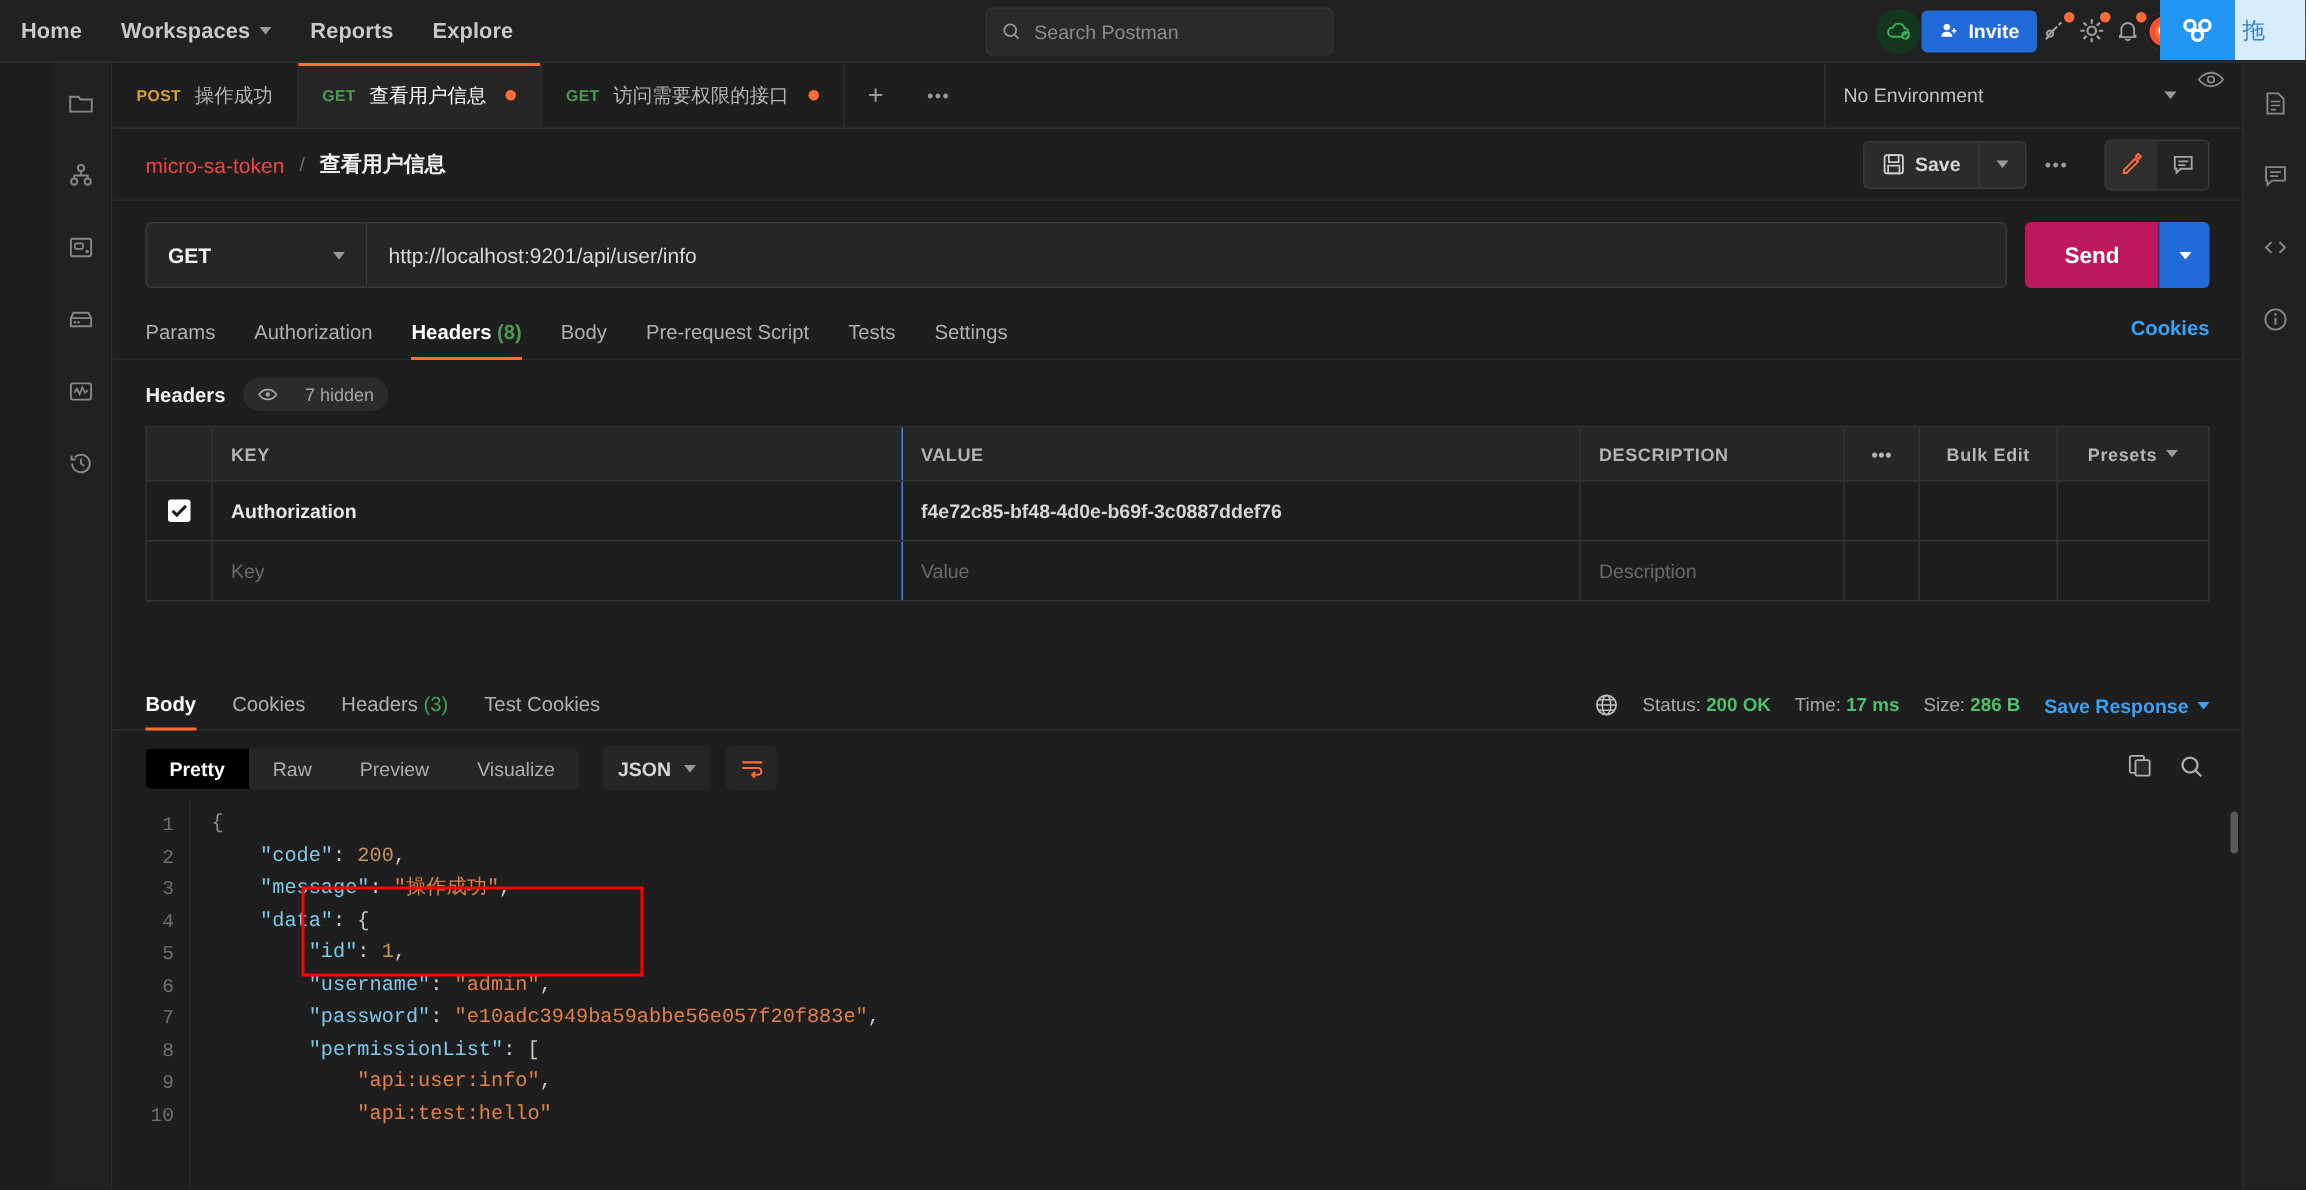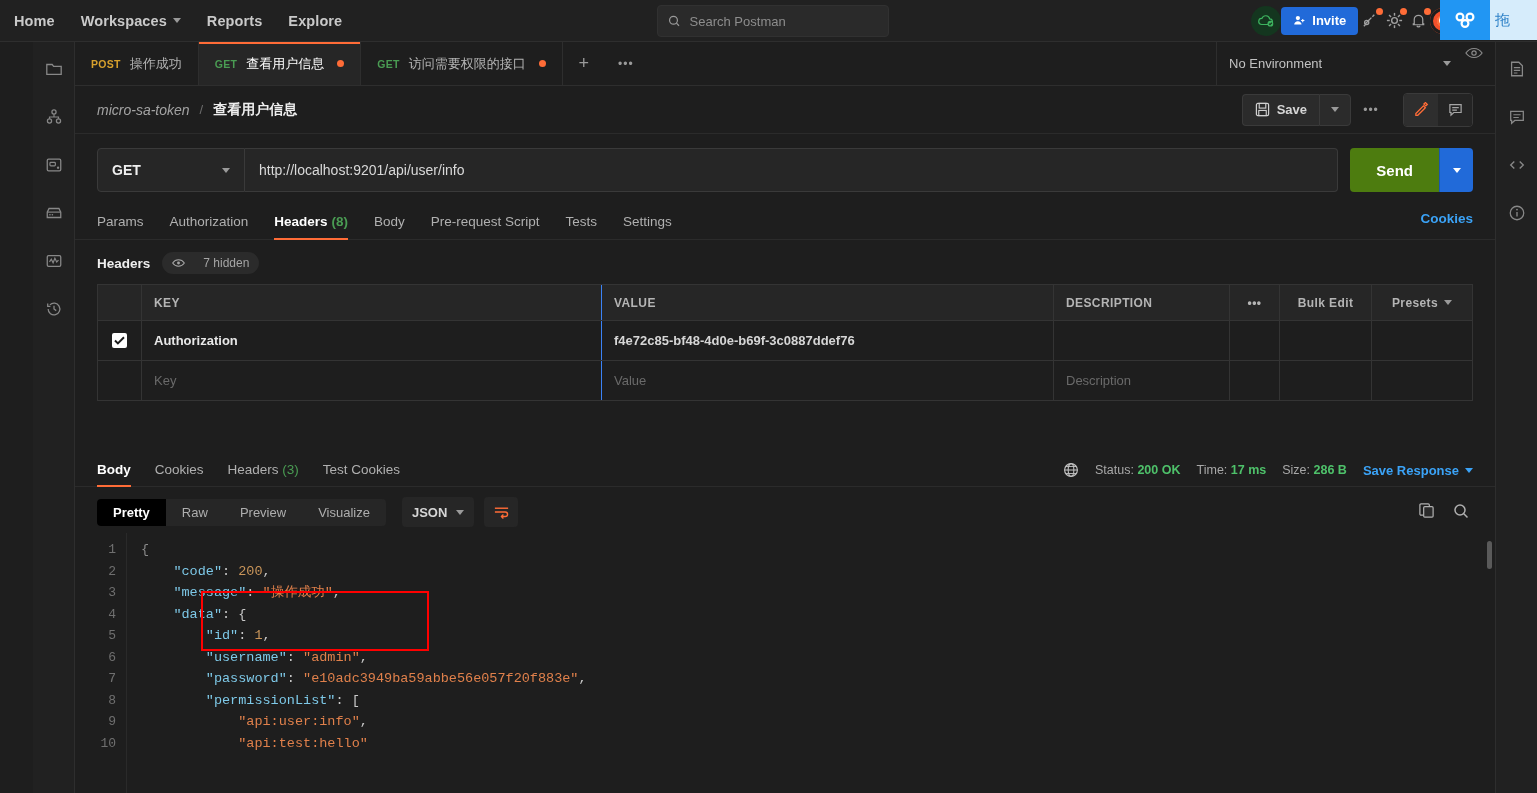--- a/index.html
+++ b/index.html
@@ -115,21 +115,21 @@
     display:flex; align-items:center; justify-content:space-between; width:222px;
     color:#c2c2c2; font-size:13px; cursor:pointer;
   }
   .eye-btn { width:22px; height:22px; display:flex; align-items:center; justify-content:center; cursor:pointer; opacity:.8; }
 
   
   .crumbrow {
     height:48px; display:flex; align-items:center; padding:0 22px; gap:10px;
     border-bottom:1px solid #2b2b2b; flex:0 0 48px;
   }
-  .crumb { color:#a3a3a3; font-size:14px; cursor:pointer;font-style:italic; }
+  .crumb { color:#ef4444; font-size:14px; cursor:pointer; }
   .crumb-sep { color:#6d6d6d; }
   .crumb-current { color:#efefef; font-size:14px; font-weight:bold; cursor:pointer; }
   .crumb-actions { margin-left:auto; display:flex; align-items:center; gap:0; }
   .save-btn {
     background:#2b2b2b; border:1px solid #3a3a3a; border-right:none; border-radius:4px 0 0 4px;
     height:32px; padding:0 12px; display:flex; align-items:center; gap:7px;
     color:#d6d6d6; font-weight:bold; font-size:13px; cursor:pointer;
   }
   .save-caret {
     background:#2b2b2b; border:1px solid #3a3a3a; border-radius:0 4px 4px 0; height:32px; width:32px;
@@ -149,21 +149,21 @@
   }
   .url-box {
     flex:1; height:44px; background:#262626; border:1px solid #3a3a3a; border-left:none;
     border-radius:0 4px 4px 0; display:flex; align-items:center; padding:0 14px; margin-left:-12px;
   }
   .url-box input {
     width:100%; background:transparent; border:none; outline:none; color:#d9d9d9;
     font-family:"Liberation Sans", sans-serif; font-size:14px;
   }
   .send-btn {
-    background:#4d7c0f; color:#fff; font-weight:bold; font-size:15px; height:44px;
+    background:#be185d; color:#fff; font-weight:bold; font-size:15px; height:44px;
     padding:0 26px; border-radius:4px 0 0 4px; display:flex; align-items:center; cursor:pointer; border:none;
   }
   .send-caret {
     background:#216ad9; width:34px; height:44px; border-radius:0 4px 4px 0;
     display:flex; align-items:center; justify-content:center; cursor:pointer; border-left:1px solid #1a56b0;
   }
 
   
   .reqtabs {
     display:flex; align-items:center; gap:26px; padding:6px 22px 0 22px; border-bottom:1px solid #2b2b2b;

